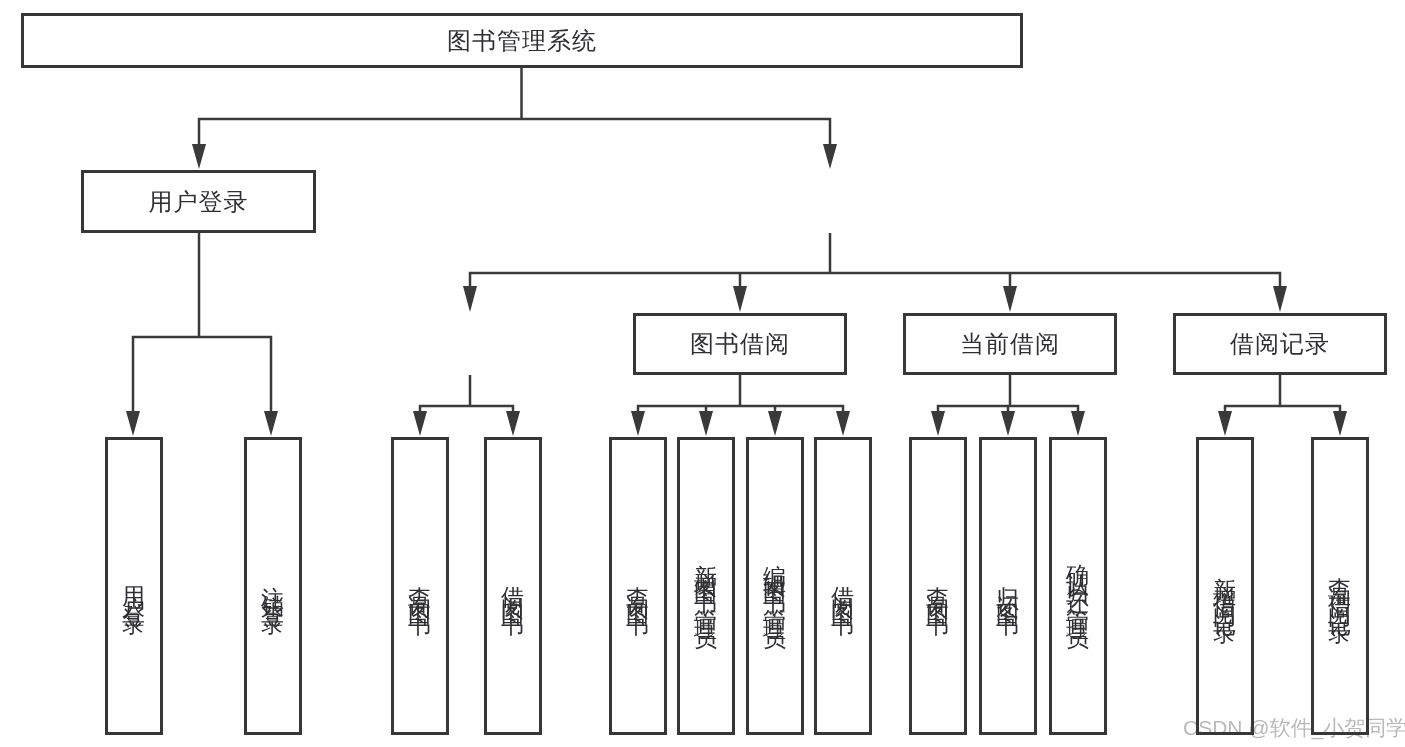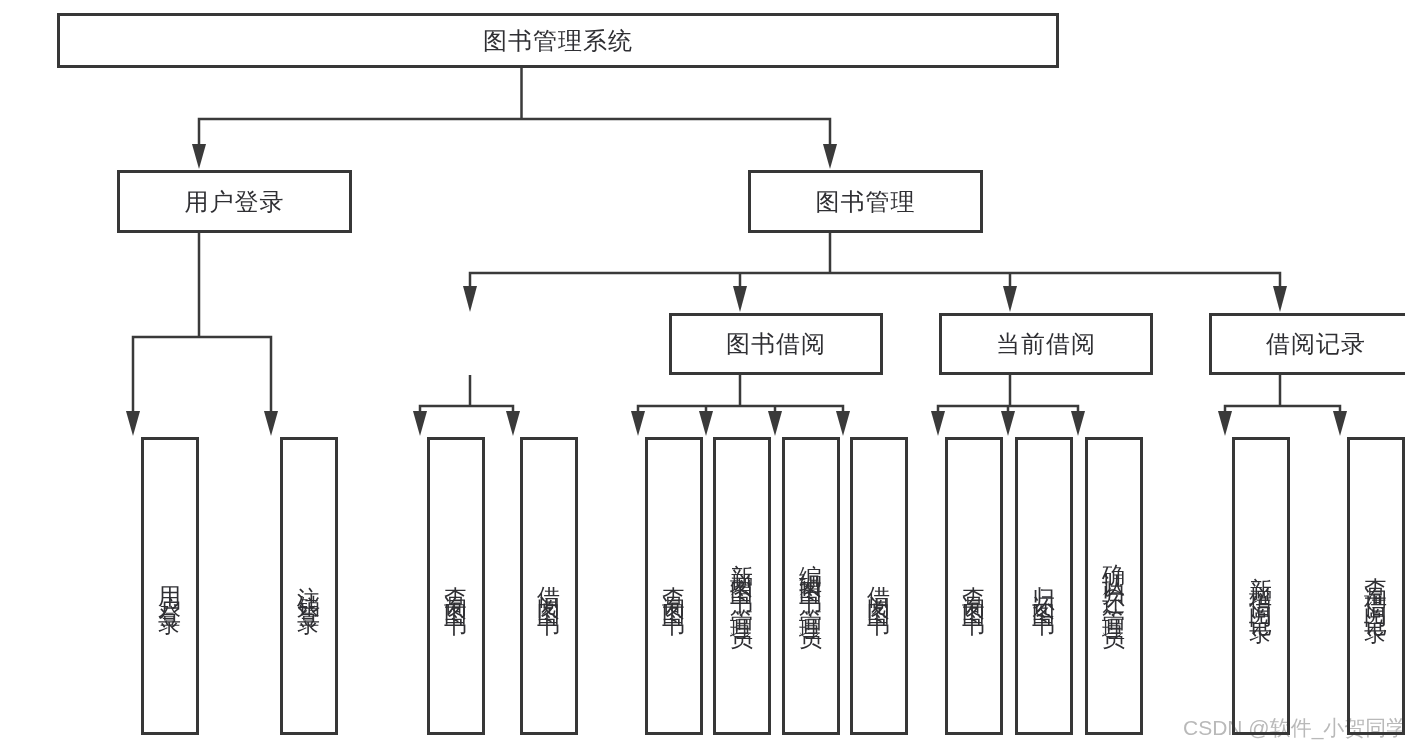--- a/index.html
+++ b/index.html
@@ -25,21 +25,20 @@
     box-sizing: border-box;
     border: 3px solid #373737;
     background: transparent;
     color: #2f2f33;
     z-index: 3;
     display: flex;
     align-items: center;
     justify-content: center;
     font-size: 24px;
     letter-spacing: 1px;
-    margin-left: 36px;
   }
   .leaf {
     display: block;
     writing-mode: vertical-rl;
     text-orientation: mixed;
     text-align: center;
     font-size: 23px;
     letter-spacing: 9px;
     line-height: 52px;
     width: 58px;
@@ -104,21 +103,20 @@
       <polygon points="1071,411 1085,411 1078,436"></polygon>
 
       <polygon points="1218,411 1232,411 1225,436"></polygon>
       <polygon points="1333,411 1347,411 1340,436"></polygon>
     </g>
   </svg>
 
   <div class="node" style="left:21px; top:13px; width:1002px; height:55px;">图书管理系统</div>
 
   <div class="node" style="left:81px; top:170px; width:235px; height:63px;">用户登录</div>
-  <div class="node" style="left:712px; top:170px; width:235px; height:63px;">图书管理</div>
 
   <div class="node" style="left:903px; top:313px; width:214px; height:62px;">当前借阅</div>
   <div class="node" style="left:633px; top:313px; width:214px; height:62px;">图书借阅</div>
   <div class="node" style="left:1173px; top:313px; width:214px; height:62px;">借阅记录</div>
 
   <div class="node leaf" style="left:105px;">用户登录</div>
   <div class="node leaf" style="left:244px;">注销登录</div>
 
   <div class="node leaf" style="left:391px;">查询图书</div>
   <div class="node leaf" style="left:484px;">借阅图书</div>

